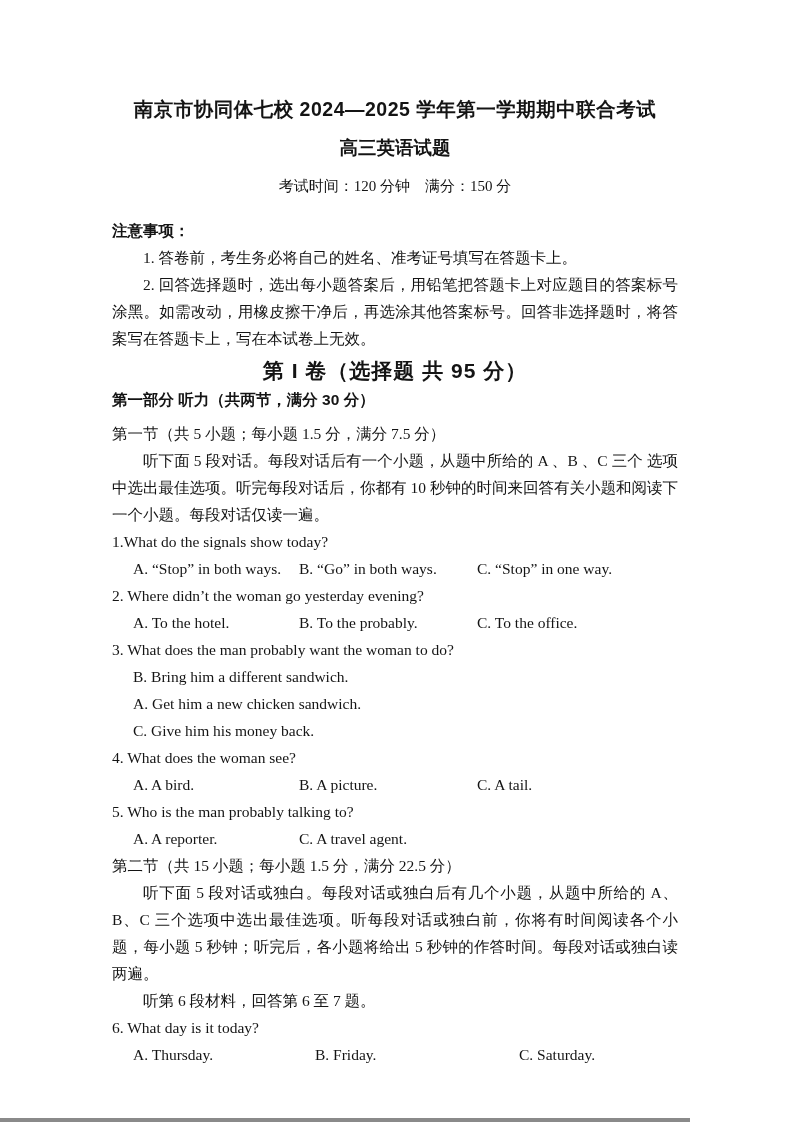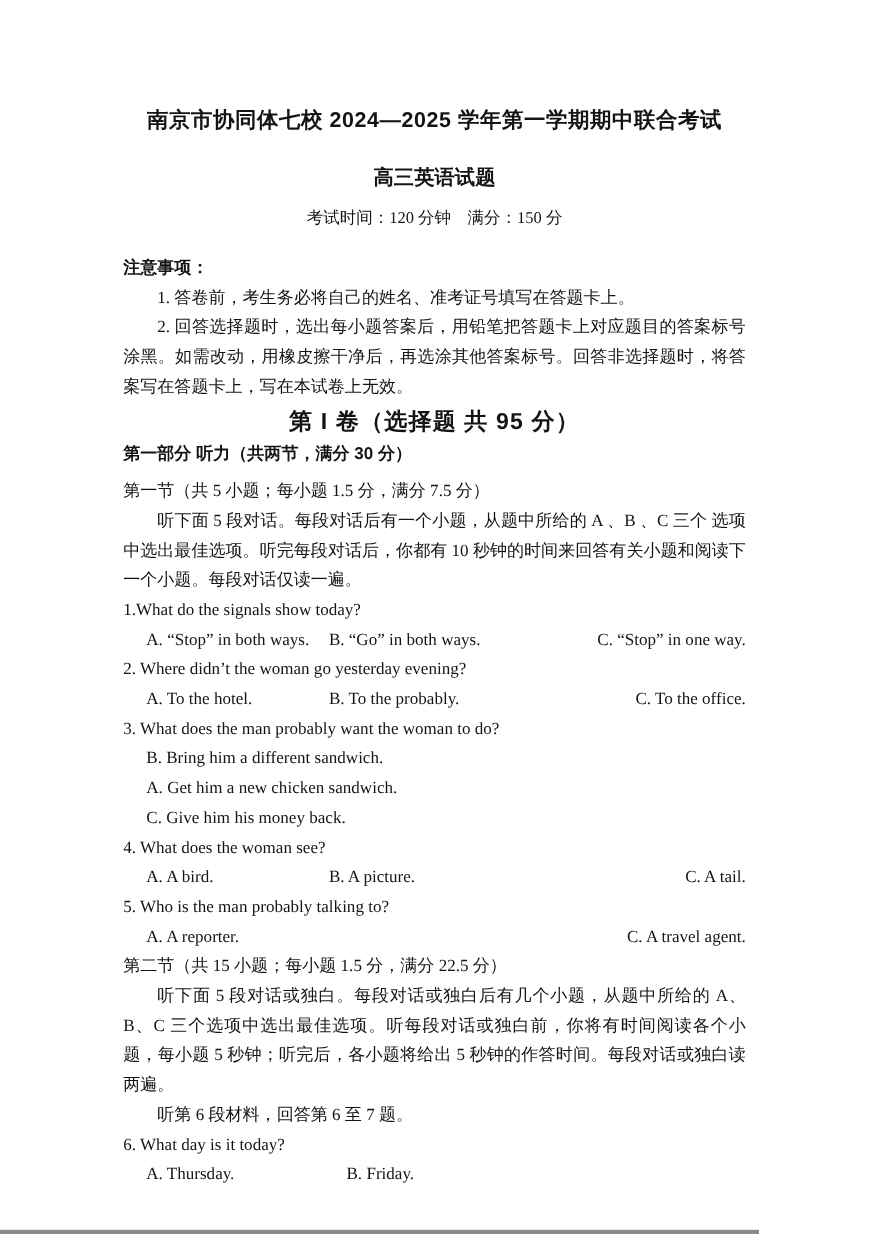--- a/index.html
+++ b/index.html
@@ -27,21 +27,21 @@
     line-height: 26px;
     text-align: center;
     letter-spacing: 0.5px;
   }
   .subtitle {
     font-family: "Liberation Sans", "DejaVu Sans", sans-serif;
     font-weight: 700;
     font-size: 18.5px;
     line-height: 24px;
     text-align: center;
-    margin-top: 27px;
+    margin-top: 14px;
   }
   .exam-info {
     text-align: center;
     font-size: 15px;
     line-height: 22px;
     margin-top: 15px;
   }
   .notice-heading {
     font-family: "Liberation Sans", "DejaVu Sans", sans-serif;
     font-weight: 700;
@@ -78,21 +78,21 @@
     line-height: 27px;
   }
   .question { line-height: 27px; }
   .opt-row {
     display: flex;
     padding-left: 21px;
     line-height: 27px;
   }
   .opt-row .o1 { width: 166px; flex: none; }
   .opt-row .o2 { width: 178px; flex: none; }
-  .opt-row .o3 { flex: 1; text-align: right; }
+  .opt-row .o3 { flex: 1; }
   .opt-row.wide .o1 { width: 182px; }
   .opt-row.wide .o2 { width: 204px; }
   .opt-line {
     padding-left: 21px;
     line-height: 27px;
   }
   .bottom-edge {
     position: absolute;
     left: 0;
     bottom: 0;
@@ -154,18 +154,19 @@
     </div>
 
     <div class="section-heading" style="margin-top:0">第二节（共 15 小题；每小题 1.5 分，满分 22.5 分）</div>
     <div class="para">听下面 5 段对话或独白。每段对话或独白后有几个小题，从题中所给的 A、B、C 三个选项中选出最佳选项。听每段对话或独白前，你将有时间阅读各个小题，每小题 5 秒钟；听完后，各小题将给出 5 秒钟的作答时间。每段对话或独白读两遍。</div>
     <div class="para">听第 6 段材料，回答第 6 至 7 题。</div>
 
     <div class="question">6. What day is it today?</div>
     <div class="opt-row wide">
       <span class="o1">A. Thursday.</span>
       <span class="o2">B. Friday.</span>
+      <span class="o3">C. Saturday.</span>
     </div>
 
   </div>
 
   <div class="bottom-edge"></div>
 </div>
 
 </body></html>

